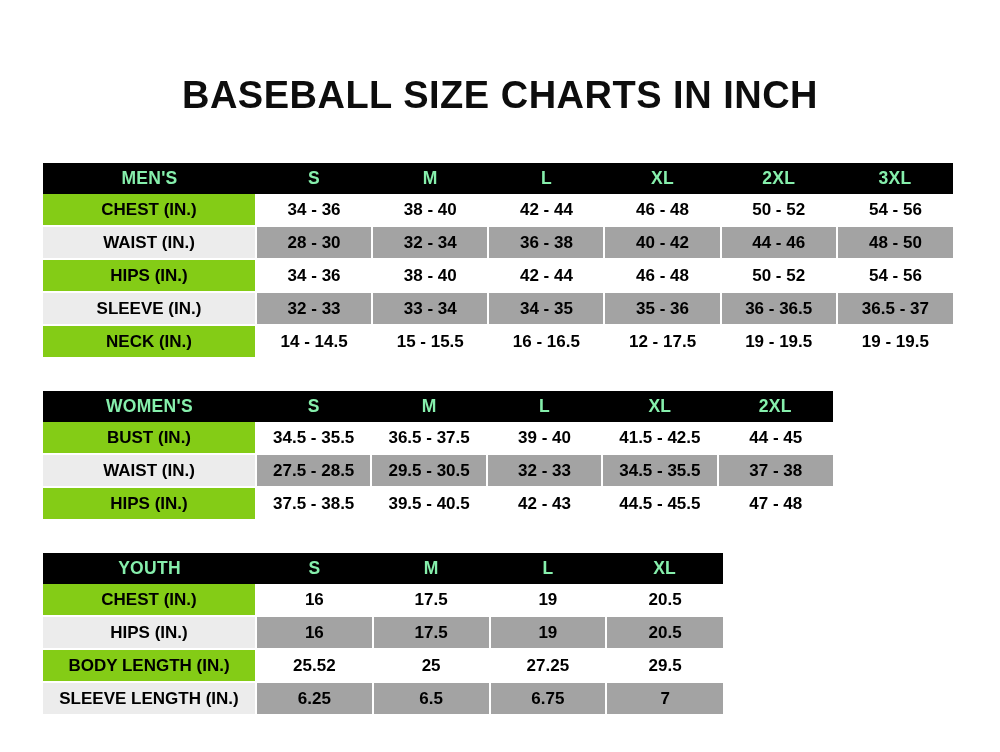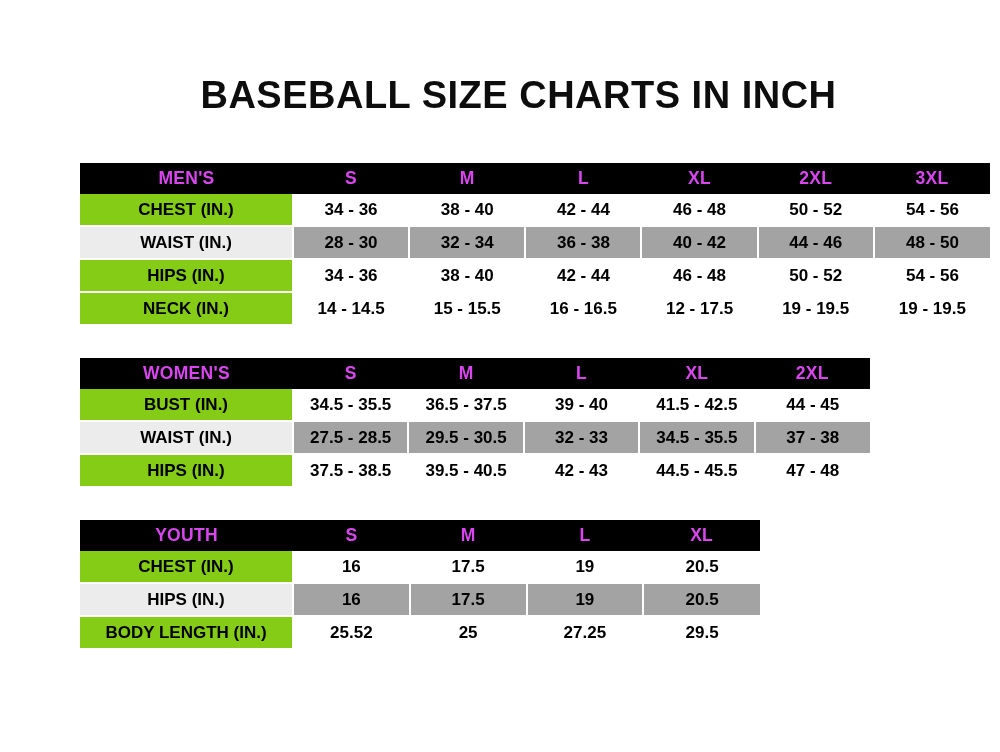--- a/index.html
+++ b/index.html
@@ -12,21 +12,20 @@
     background: #ffffff;
     font-family: "Liberation Sans", sans-serif;
     color: #000000;
     overflow: hidden;
   }
   .page {
     position: relative;
     width: 1000px;
     height: 752px;
     box-sizing: border-box;
-    padding-left: 37px;
   }
   .title {
     text-align: center;
     font-size: 38px;
     font-weight: bold;
     letter-spacing: 0.5px;
     margin: 0;
     padding-top: 74px;
     color: #0d0d0d;
   }
@@ -40,21 +39,21 @@
     table-layout: fixed;
     font-size: 17px;
     font-weight: bold;
   }
   table.men   { width: 910px; }
   table.women { width: 790px; }
   table.youth { width: 680px; }
 
   thead th {
     background: #000000;
-    color: #d946ef;
+    color: #86efac;
     font-weight: bold;
     font-size: 17.5px;
     height: 31px;
     padding: 0;
     text-align: center;
     border: none;
     letter-spacing: 0.3px;
   }
   thead th.rowhead {
     text-align: center;
@@ -137,20 +136,29 @@
         </tr>
         <tr>
           <td class="rowlabel">HIPS (IN.)</td>
           <td>34 - 36</td>
           <td>38 - 40</td>
           <td>42 - 44</td>
           <td>46 - 48</td>
           <td>50 - 52</td>
           <td>54 - 56</td>
         </tr>
+        <tr class="alt">
+          <td class="rowlabel">SLEEVE (IN.)</td>
+          <td>32 - 33</td>
+          <td>33 - 34</td>
+          <td>34 - 35</td>
+          <td>35 - 36</td>
+          <td>36 - 36.5</td>
+          <td>36.5 - 37</td>
+        </tr>
         <tr>
           <td class="rowlabel">NECK (IN.)</td>
           <td>14 - 14.5</td>
           <td>15 - 15.5</td>
           <td>16 - 16.5</td>
           <td>12 - 17.5</td>
           <td>19 - 19.5</td>
           <td>19 - 19.5</td>
         </tr>
       </tbody>
@@ -239,17 +247,24 @@
           <td>19</td>
           <td>20.5</td>
         </tr>
         <tr>
           <td class="rowlabel">BODY LENGTH (IN.)</td>
           <td>25.52</td>
           <td>25</td>
           <td>27.25</td>
           <td>29.5</td>
         </tr>
+        <tr class="alt">
+          <td class="rowlabel">SLEEVE LENGTH (IN.)</td>
+          <td>6.25</td>
+          <td>6.5</td>
+          <td>6.75</td>
+          <td>7</td>
+        </tr>
       </tbody>
     </table>
 
   </div>
 </div>
 
 </body></html>

